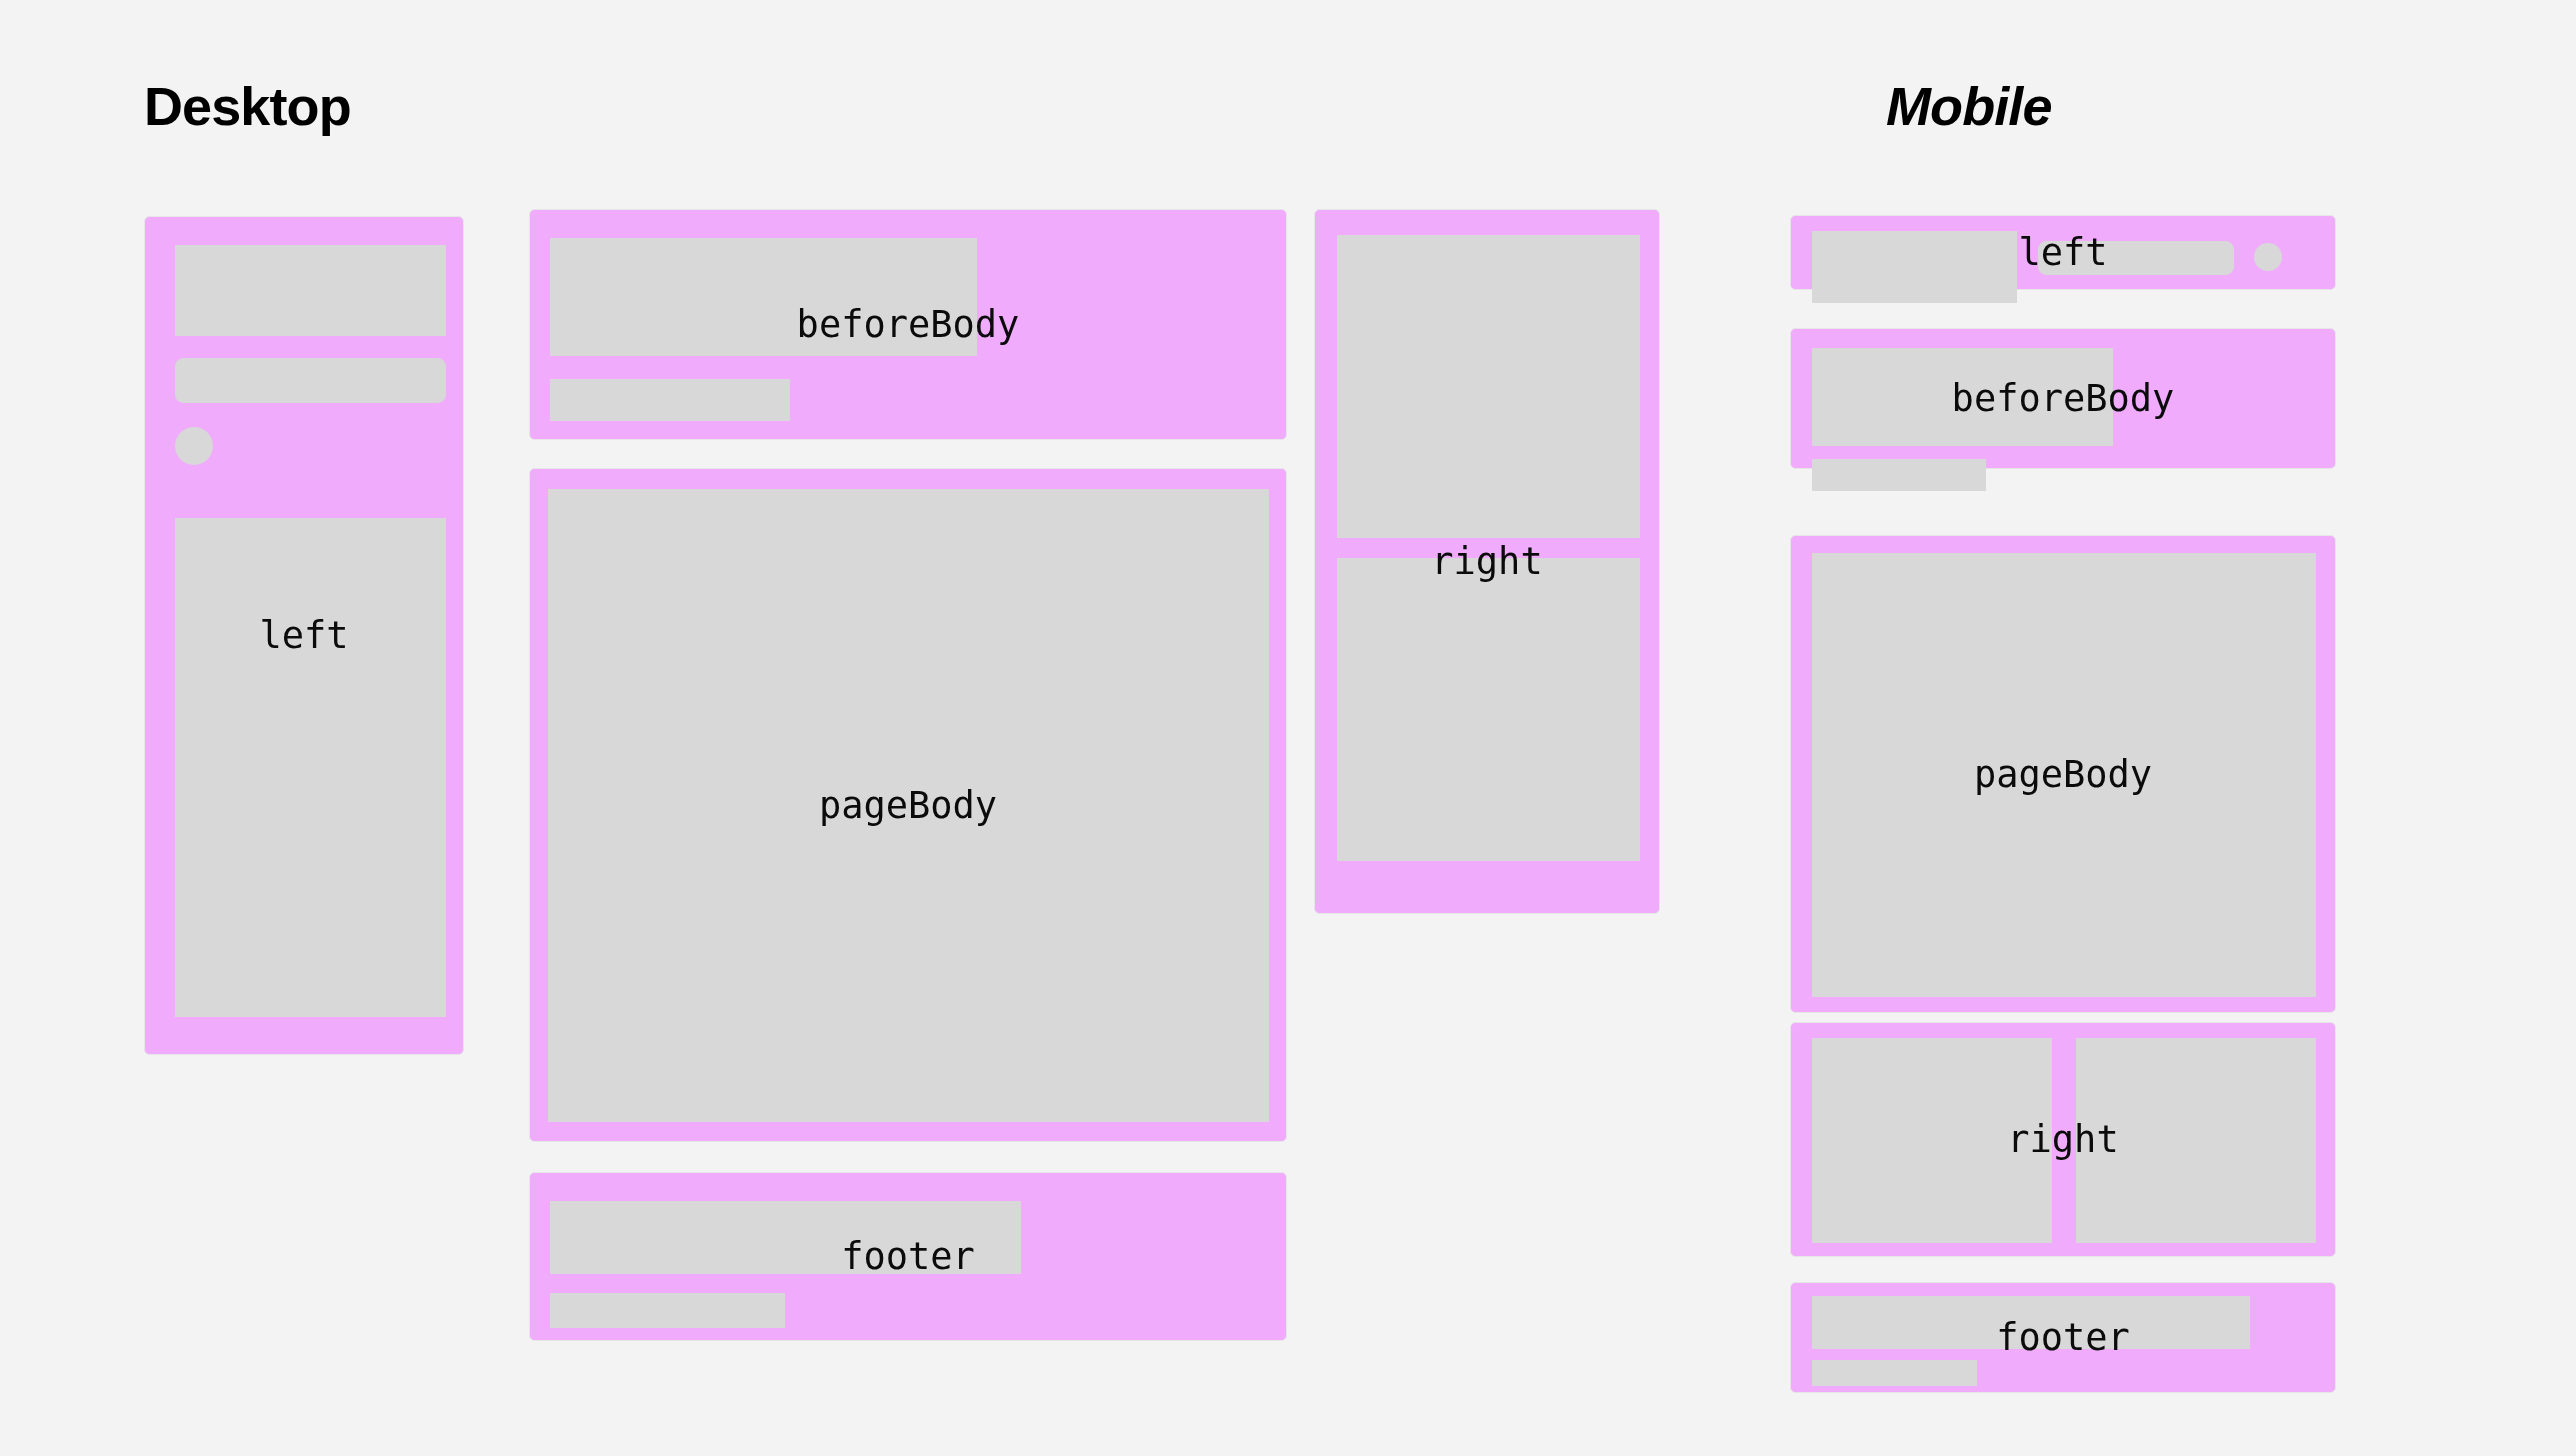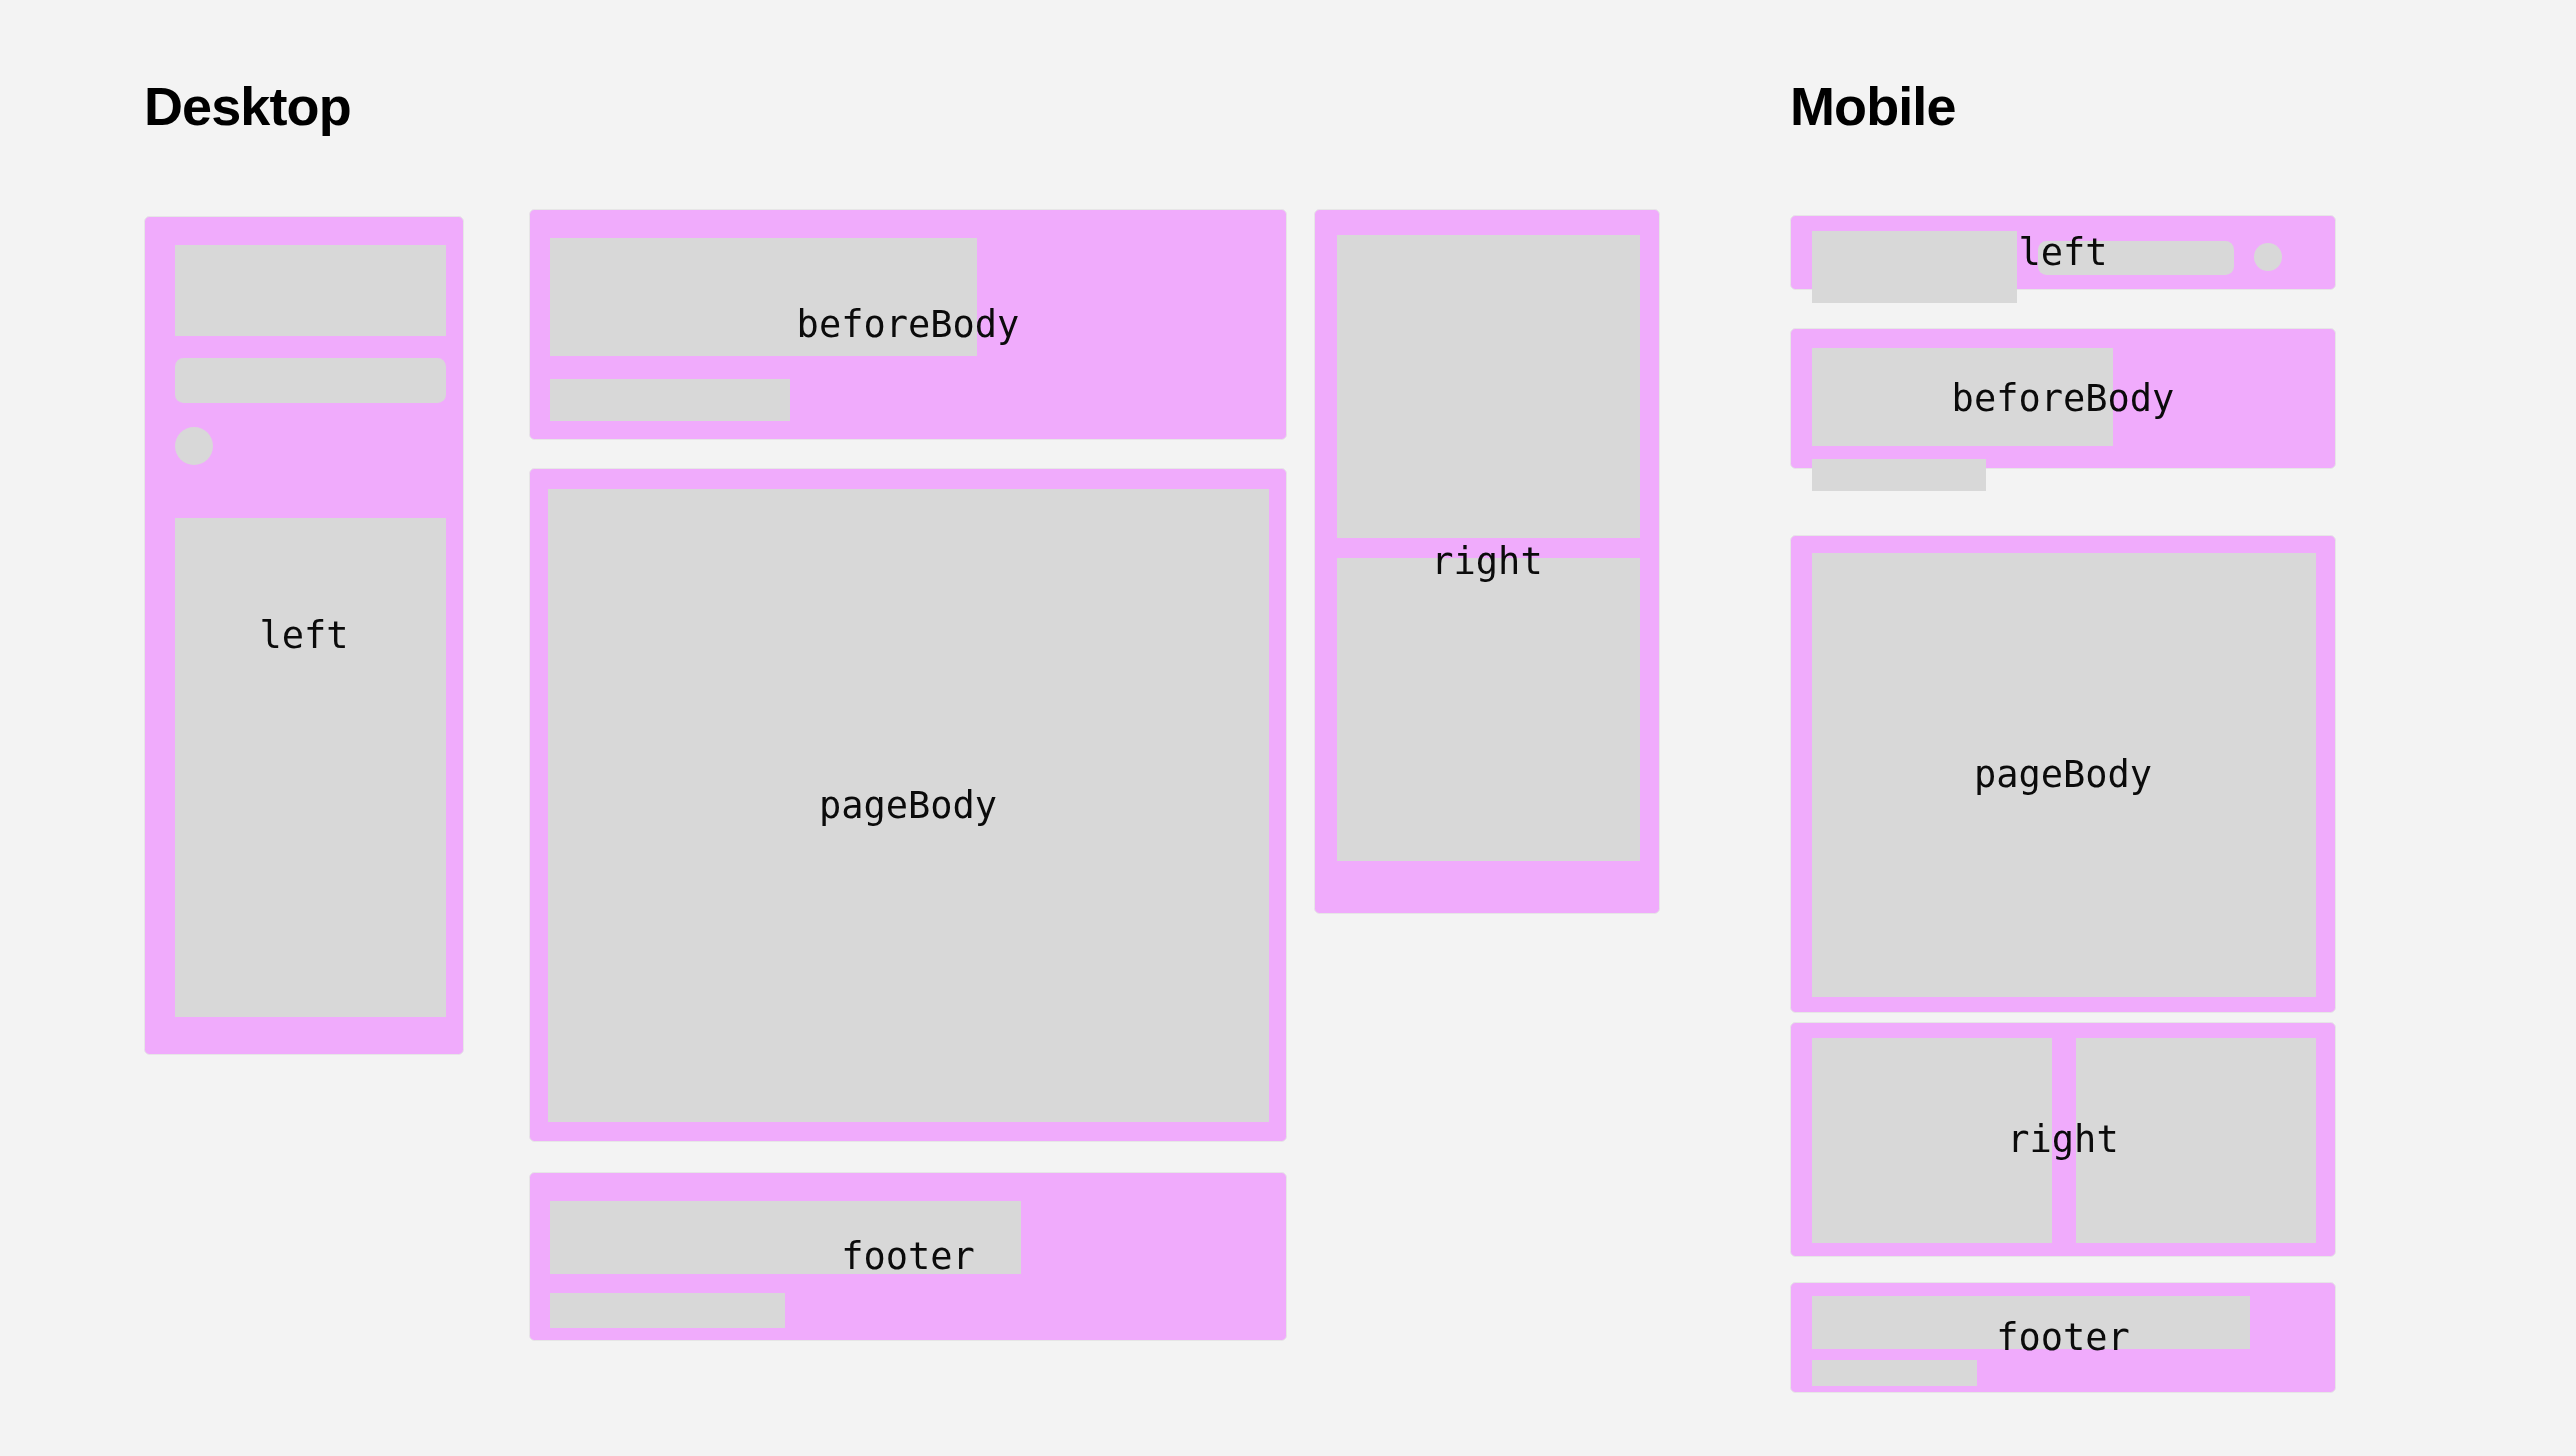--- a/index.html
+++ b/index.html
@@ -22,21 +22,21 @@
   .section-title {
     position: absolute;
     font-family: "Liberation Sans", sans-serif;
     font-weight: bold;
     font-size: 54px;
     letter-spacing: -0.9px;
     color: #000000;
     line-height: 1;
   }
   #title-desktop { left: 144px; top: 79px; }
-  #title-mobile  { left: 1790px; top: 79px; }
+  #title-mobile  { left: 1886px; top: 79px; font-style: italic; }
 
   
   .panel {
     position: absolute;
     background: #f0abfc;
     border: 1.9px solid #e6e6e6;
     border-radius: 5.6px;
   }
 
   

